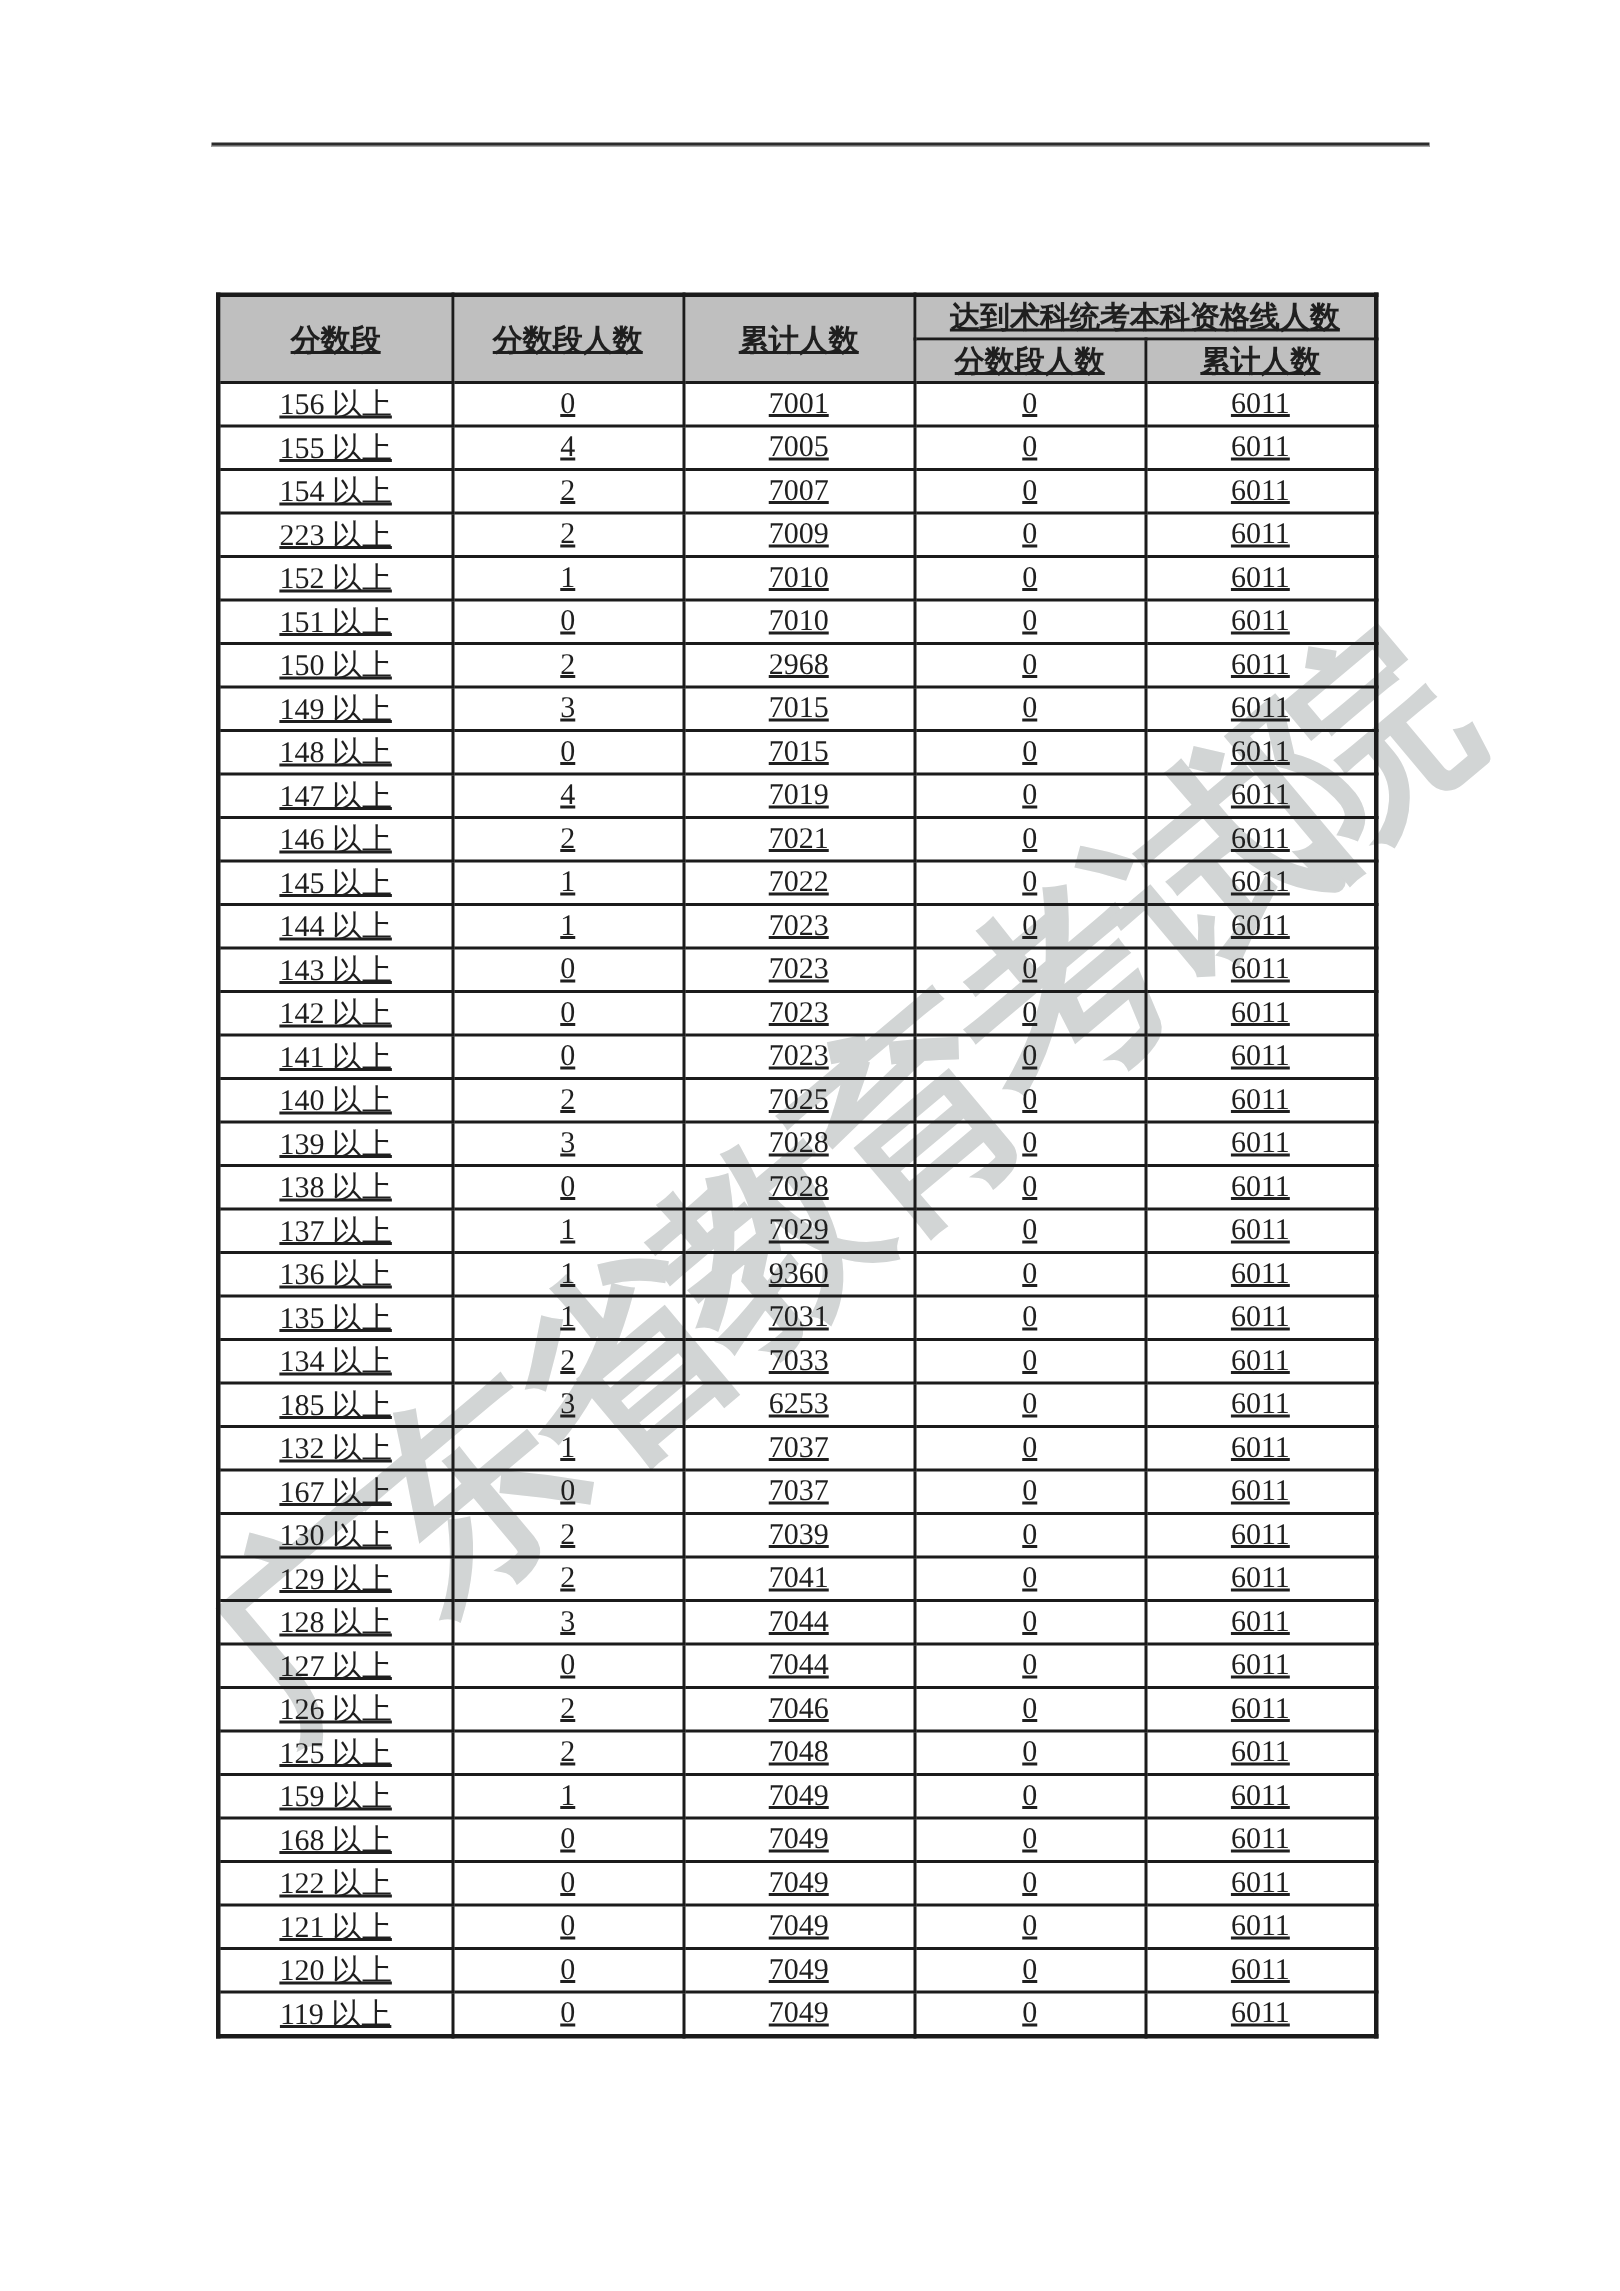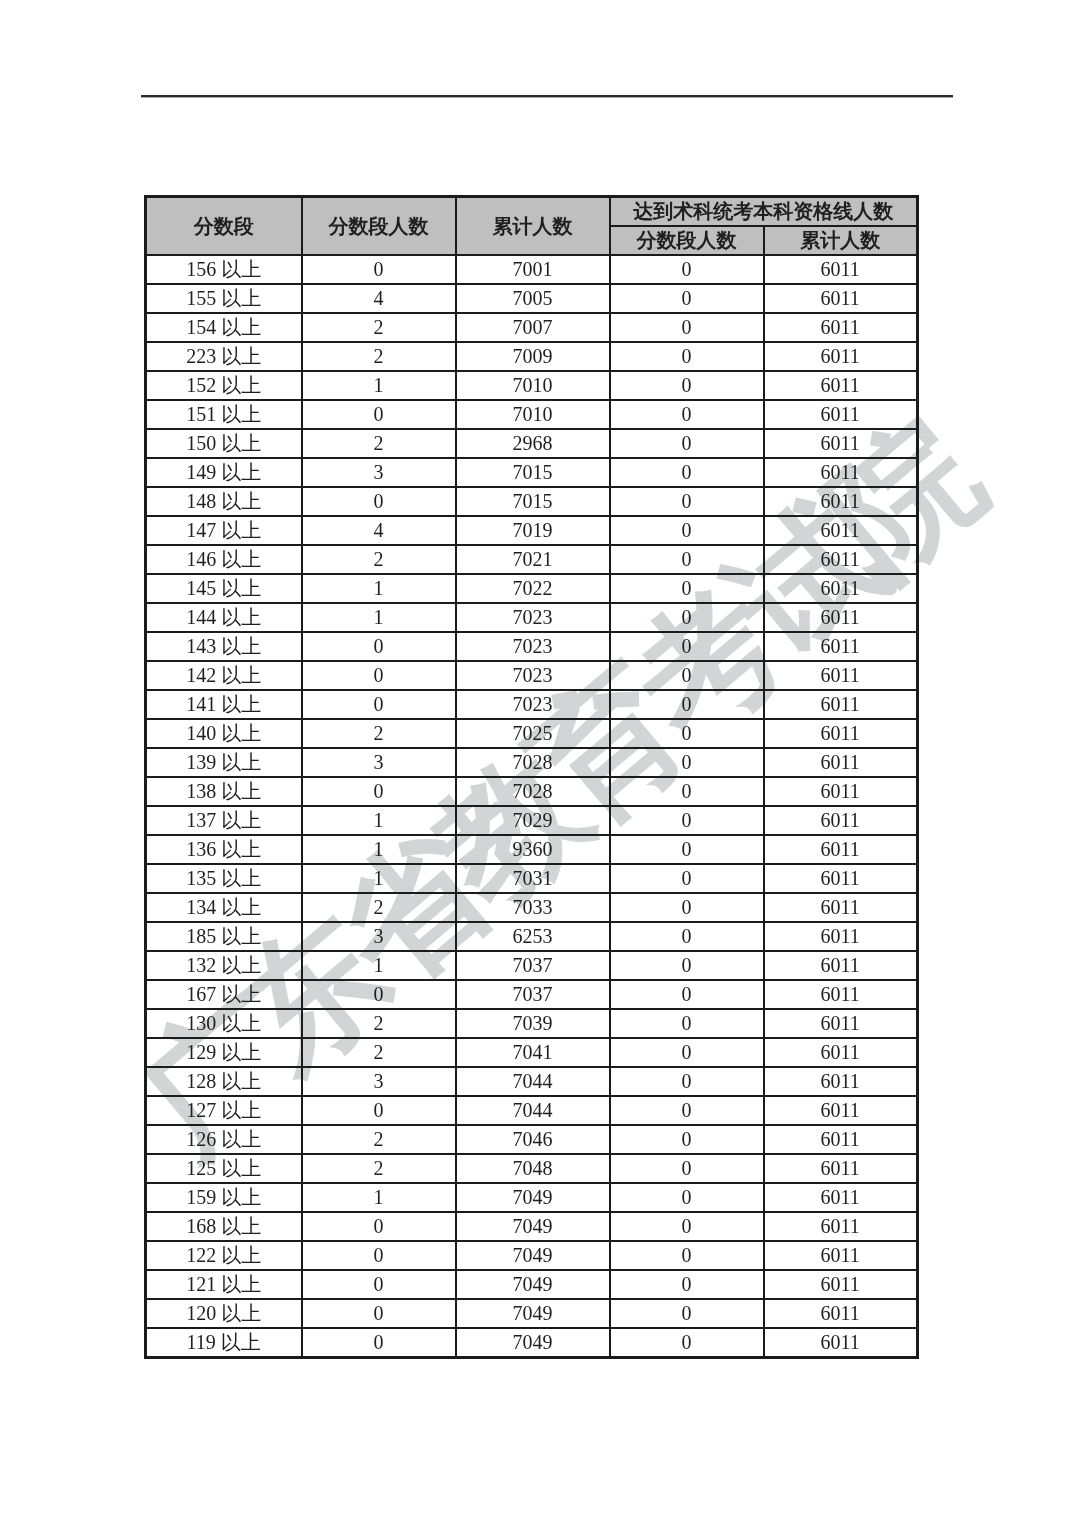--- a/index.html
+++ b/index.html
@@ -45,20 +45,21 @@
   }
   table.score-table{
     position:absolute;
     left:144px;
     top:195px;
     width:772px;
     border-collapse:collapse;
     table-layout:fixed;
     z-index:1;
     font-size:20px;
+    text-decoration:underline;
   }
   .score-table th,
   .score-table td{
     border:2px solid var(--border);
     text-align:center;
     vertical-align:middle;
     padding:0;
     overflow:hidden;
   }
   .score-table{border:3px solid var(--border);}

